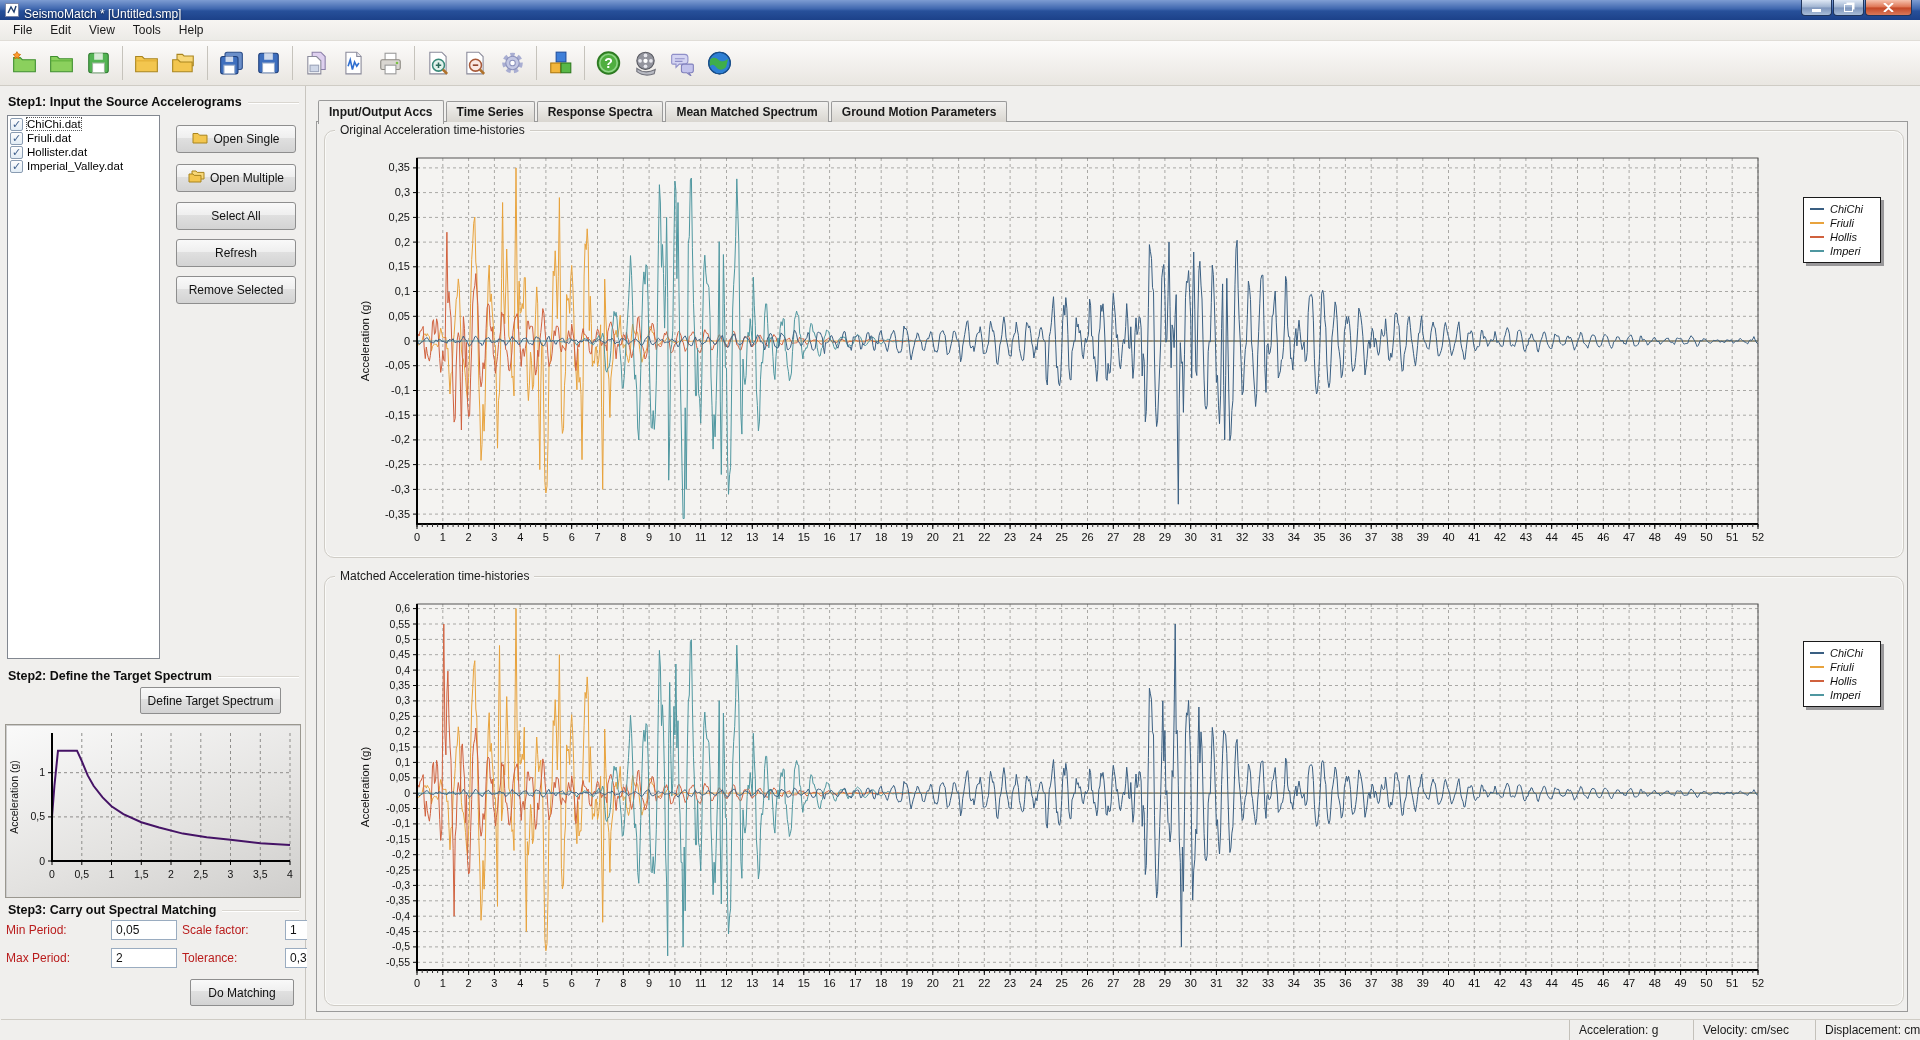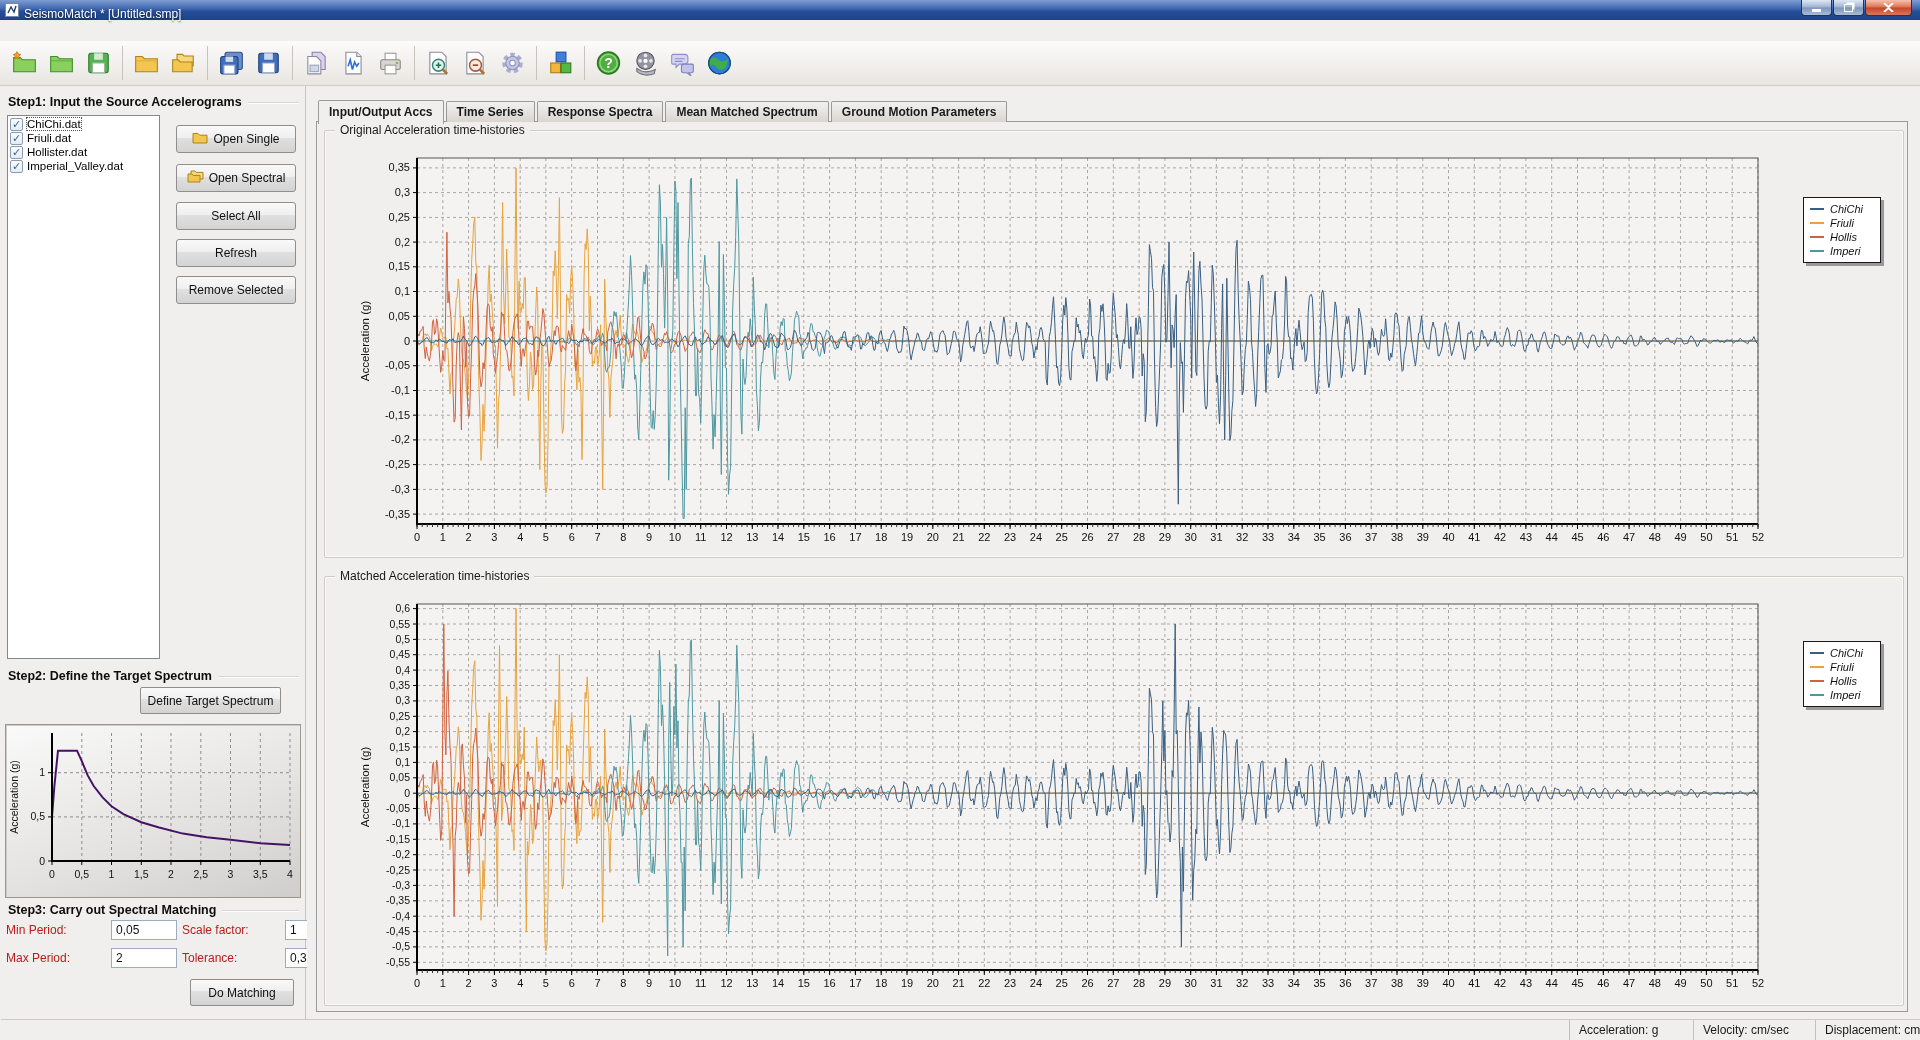--- a/index.html
+++ b/index.html
@@ -62,21 +62,21 @@
   
   .main-area{position:absolute;left:307px;top:86px;right:0;bottom:21px;background:#f0efed;}
   .tabs{position:absolute;left:11px;top:15px;height:33px;display:flex;z-index:3;font-weight:bold;}
   .tab{padding:3px 10px 2px;border:1px solid #9a9a9a;border-bottom:none;margin-right:2px;
     border-radius:2px 2px 0 0;font-size:12px;color:#1a1a1a;
     background:linear-gradient(#f2f1ef,#d9d6d0);height:15px;}
   .tab.active{background:#f0efed;height:17px;margin-top:-1px;padding-top:4px;}
   .tabpage{position:absolute;left:9px;right:12px;top:35px;bottom:7px;
     border:1px solid #9a9a9a;background:#f0efed;}
   .groupbox{position:absolute;left:7px;width:1578px;border:1px solid #cfccc6;
-    box-shadow:inset 0 0 0 1px #fafaf8;border-radius:2px;}
+    box-shadow:inset 0 0 0 1px #fafaf8;border-radius:10px;}
   .groupbox .glabel{position:absolute;left:10px;top:-8px;background:#f0efed;
     padding:0 5px;font-size:12px;color:#1a1a1a;}
   .chart-host{position:absolute;inset:0;}
   .legend{position:absolute;left:1478px;width:64px;background:#fff;border:1px solid #1a1a1a;
     box-shadow:3px 3px 0 #99989a;padding:4px 6px;font-size:11px;color:#111;font-style:italic;}
   .legend .li{display:flex;align-items:center;height:14px;}
   .legend .sw{width:14px;height:2px;margin-right:6px;flex:0 0 auto;}
   
   .statusbar{position:absolute;left:1px;bottom:0;width:100%;height:21px;background:#f0efed;
     border-top:1px solid #cfccc5;display:flex;justify-content:flex-end;align-items:stretch;
@@ -107,20 +107,27 @@
           <span class="restore-glyph"></span>
         </div>
       <div class="winbtn close">
           <svg width="11" height="9">
             <path d="M1 0 L5.5 4 L10 0 M1 9 L5.5 5 L10 9" stroke="#fff" stroke-width="2" fill="none"></path>
           </svg>
         </div>
     </div>
   </div>
 
+  <div class="menubar" id="menubar">
+      <div class="menu-item">File</div>
+      <div class="menu-item">Edit</div>
+      <div class="menu-item">View</div>
+      <div class="menu-item">Tools</div>
+      <div class="menu-item">Help</div>
+    </div>
 
   <div class="toolbar">
     <div class="tbtn">
         <svg width="27" height="26" viewBox="0 0 24 24">
           <path d="M2 7h6l2 2h12v11H2z" fill="#8bd05d" stroke="#3f8f2f"></path>
           <path d="M5 1.5l1.1 2 2.3.7-1.7 1.5.4 2.4L5 7l-2.1 1.1.4-2.4L1.6 4.2l2.3-.7z" fill="#ff9a2e" stroke="#c96a00" stroke-width=".7"></path>
         </svg>
       </div>
     <div class="tbtn">
         <svg width="27" height="26" viewBox="0 0 24 24">
@@ -282,21 +289,21 @@
           <span><svg width="16" height="13" viewBox="0 0 16 13">
               <path d="M1 2.5h5l1.5 1.7H15V12H1z" fill="#f3c64f" stroke="#a9851f"></path>
             </svg></span>
           <span>Open Single</span>
         </button>
         <button class="side-btn" style="top: 78px;">
           <span><svg width="17" height="13" viewBox="0 0 17 13">
               <path d="M4 1h4l1.2 1.4H16V9H4z" fill="#f8d87a" stroke="#a9851f"></path>
               <path d="M1 4h4l1.2 1.4H13V12H1z" fill="#f3c64f" stroke="#a9851f"></path>
             </svg></span>
-          <span>Open Spectral</span>
+          <span>Open Multiple</span>
         </button>
         <button class="side-btn" style="top: 116px;">
           <span>Select All</span>
         </button>
         <button class="side-btn" style="top: 153px;">
           <span>Refresh</span>
         </button>
         <button class="side-btn" style="top: 190px;">
           <span>Remove Selected</span>
         </button>

